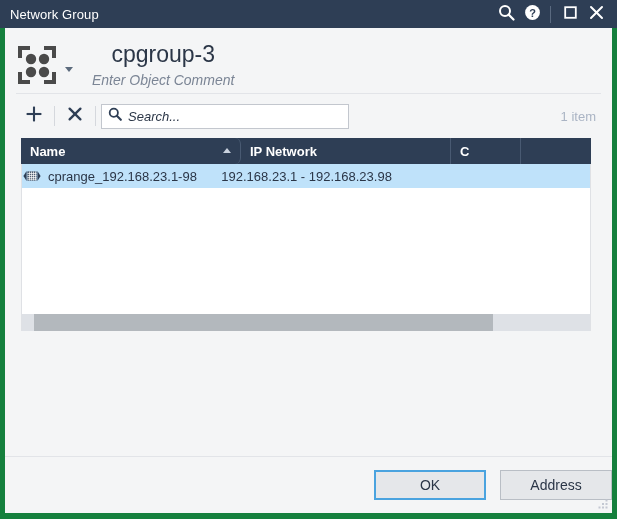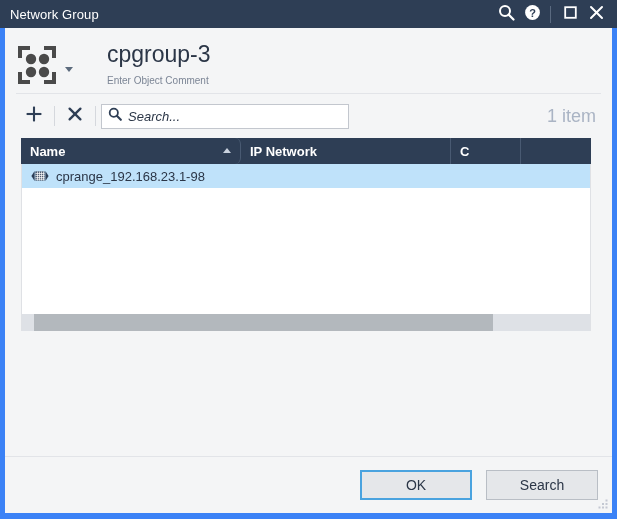--- a/index.html
+++ b/index.html
@@ -15,21 +15,21 @@
     background: #2e3e55;
     -webkit-font-smoothing: antialiased;
   }
 
   .window {
     position: absolute;
     left: 0; top: 0;
     width: 617px;
     height: 519px;
     box-sizing: border-box;
-    background: #3b82f6;
+    background: #15803d;
     display: flex;
     flex-direction: column;
   }
 
   
   .titlebar {
     height: 28px;
     flex: 0 0 28px;
     background: #2e3e55;
     display: flex;
@@ -93,33 +93,35 @@
   .obj-icon { width: 42px; height: 42px; display:block; }
   .obj-caret {
     margin-left: 7px;
     margin-top: 8px;
     width: 0; height: 0;
     border-left: 4px solid transparent;
     border-right: 4px solid transparent;
     border-top: 5px solid #5c6b7d;
   }
   .obj-texts {
-    margin-left: 34px;
+    margin-left: 19px;
     display: flex;
     flex-direction: column;
     justify-content: flex-start;
+    text-align: center;
   }
   .obj-title {
     font-size: 23px;
     color: #2b3647;
     line-height: 27px;
     white-space: nowrap;
   }
   .obj-comment {
-    font-size: 10px;
+    font-size: 14px;
+    font-style: italic;
     color: #7b8595;
     margin-top: 4px;
     line-height: 17px;
   }
 
   .hdr-divider {
     height: 1px;
     background: #e2e4e8;
     margin: 0 11px;
     flex: 0 0 1px;
@@ -166,21 +168,21 @@
     font-size: 13px;
     font-style: italic;
     color: #2b3647;
     margin-left: 6px;
     width: 100%;
     padding: 0;
   }
   .search-input::placeholder { color: #2b3647; opacity: 1; font-style: italic; }
   .toolbar-spacer { flex: 1 1 auto; }
   .item-count {
-    font-size: 18px;
+    font-size: 13px;
     color: #aab4c4;
     white-space: nowrap;
     padding-right: 4px;
   }
 
   
   .table-region {
     flex: 1 1 auto;
     margin: 0 21px 0 16px;
     display: flex;
@@ -238,21 +240,21 @@
     align-items: center;
     background: #bfe2fa;
     cursor: default;
   }
   .cell {
     display: flex;
     align-items: center;
     font-size: 13px;
     color: #2b3647;
     box-sizing: border-box;
-    padding-left: 9px;
+    padding-left: 1px;
     white-space: nowrap;
     overflow: hidden;
   }
   .cell.c0 { width: 220px; }
   .cell.c1 { width: 210px; }
   .cell.c2 { width: 130px; }
   .cell.c3 { width: 70px; }
   .row-icon { margin-right: 7px; display: flex; align-items: center; }
 
   
@@ -305,21 +307,20 @@
     height: 1px;
     background: #e2e4e8;
     flex: 0 0 1px;
   }
   .footer {
     flex: 0 0 56px;
     height: 56px;
     display: flex;
     align-items: center;
     justify-content: flex-end;
-    padding-right: 14px;
     position: relative;
     box-sizing: border-box;
   }
   .btn {
     height: 30px;
     width: 112px;
     font-family: "Liberation Sans", sans-serif;
     font-size: 14px;
     color: #2b3647;
     background: #e5e7ea;
@@ -486,37 +487,38 @@
                   <line x1="12.4" y1="1.4" x2="12.4" y2="10.6"></line>
                   <line x1="4.4" y1="3.4" x2="13.6" y2="3.4"></line>
                   <line x1="4.4" y1="5.4" x2="13.6" y2="5.4"></line>
                   <line x1="4.4" y1="7.4" x2="13.6" y2="7.4"></line>
                   <line x1="4.4" y1="9.2" x2="13.6" y2="9.2"></line>
                 </g>
               </svg>
             </span>
             <span>cprange_192.168.23.1-98</span>
           </div>
+          <div class="cell c1">192.168.23.1 - 192.168.23.98</div>
           <div class="cell c2"></div>
           <div class="cell c3"></div>
         </div>
       </div>
 
       <div class="hscroll">
         <div class="hscroll-thumb"></div>
       </div>
     </div>
 
 
     <div class="footer-spacer"></div>
 
     <div class="footer-divider"></div>
     <div class="footer">
       <button class="btn primary">OK</button>
-      <button class="btn">Search</button>
+      <button class="btn">Address</button>
       <span class="resize-grip">
         <svg width="14" height="14" viewBox="0 0 14 14">
           <g fill="#c3c8d2">
             <rect x="10.5" y="2.5" width="2" height="2"></rect>
             <rect x="10.5" y="6" width="2" height="2"></rect>
               <rect x="7" y="6" width="2" height="2"></rect>
             <rect x="10.5" y="9.5" width="2" height="2"></rect>
               <rect x="7" y="9.5" width="2" height="2"></rect>
               <rect x="3.5" y="9.5" width="2" height="2"></rect>
           </g>

